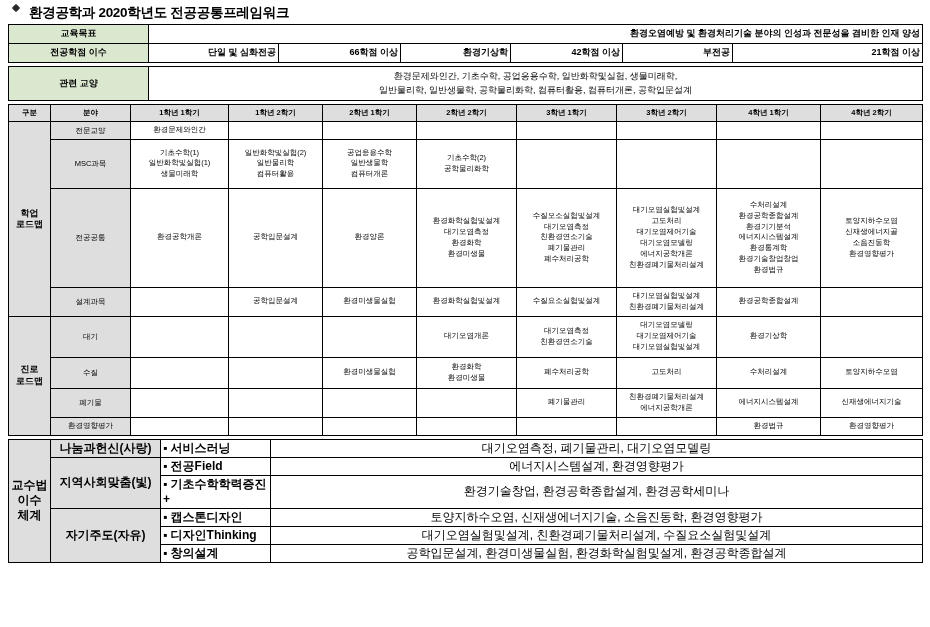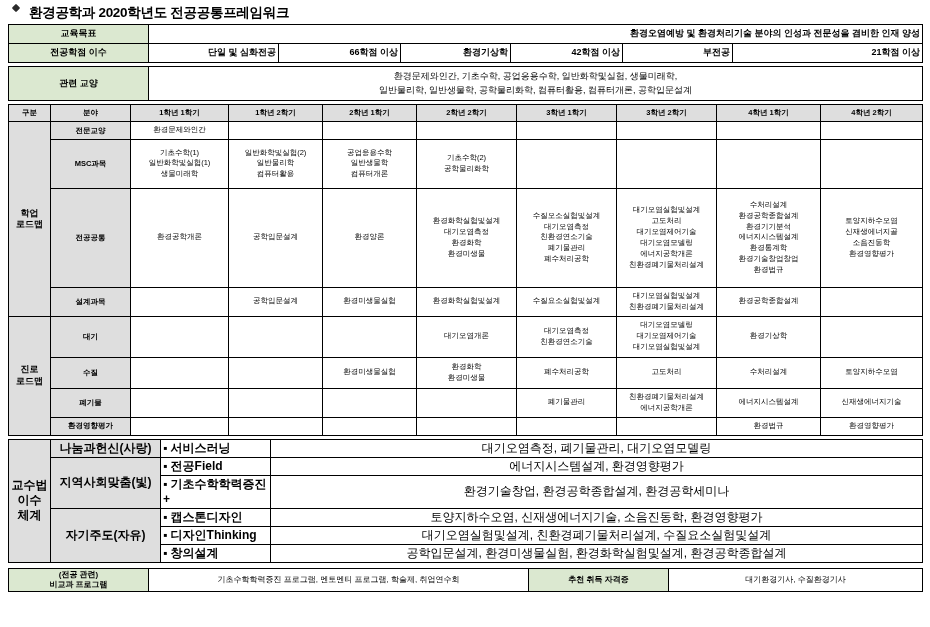--- a/index.html
+++ b/index.html
@@ -27,21 +27,21 @@
 
   
   .t2{width:914px;margin-top:3px;}
   .t2 td{height:16px;font-size:9px;}
   .t2 .cell-body{padding:3px 4px;line-height:1.5;}
 
   
   .t3{width:914px;margin-top:3px;padding-left:9px;}
   .t3 td{font-size:7.5px;}
   .t3 .colhdr{background:#dedede;font-weight:bold;height:14px;font-size:7.5px;}
-  .t3 .rowlbl{background:#dedede;font-weight:bold;}
+  .t3 .rowlbl{background:#dedede;font-weight:normal;}
   .t3 .vert{background:#dedede;font-weight:bold;font-size:9px;}
   .cellwrap{line-height:1.45;padding:2px 1px;}
 
   
   .t4{width:914px;margin-top:3px;}
   .t4 td{font-size:12px;height:15px;margin-left:16px;}
   .t4 .lbl{background:#dedede;font-weight:bold;}
   .t4 .bullet{text-align:left;font-weight:bold;}
 
   .t5{width:914px;margin-top:5px;}
@@ -389,33 +389,14 @@
       <td class="bullet">▪ <span>디자인Thinking</span></td>
       <td>대기오염실험및설계, 친환경폐기물처리설계, 수질요소실험및설계</td>
     </tr>
     <tr>
       <td class="bullet">▪ <span>창의설계</span></td>
       <td>공학입문설계, 환경미생물실험, 환경화학실험및설계, 환경공학종합설계</td>
     </tr>
   </tbody>
     </table>
 
-  <table class="t5">
-    <colgroup>
-      <col style="width:140px">
-        <col style="width:380px">
-        <col style="width:140px">
-        <col style="width:254px">
-    </colgroup>
-    <tbody>
-        <tr>
-      <td class="lblg">
-        <div>(전공 관련)</div>
-        <div>비교과 프로그램</div>
-      </td>
-      <td>기초수학학력증진 프로그램, 멘토멘티 프로그램, 학술제, 취업연수회</td>
-      <td class="lblg">추천 취득 자격증</td>
-      <td>대기환경기사, 수질환경기사</td>
-    </tr>
-  </tbody>
-    </table>
 
 </div>
 
 </body></html>

